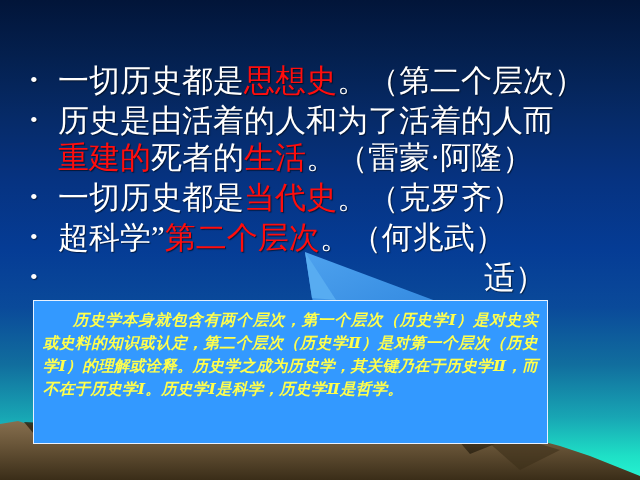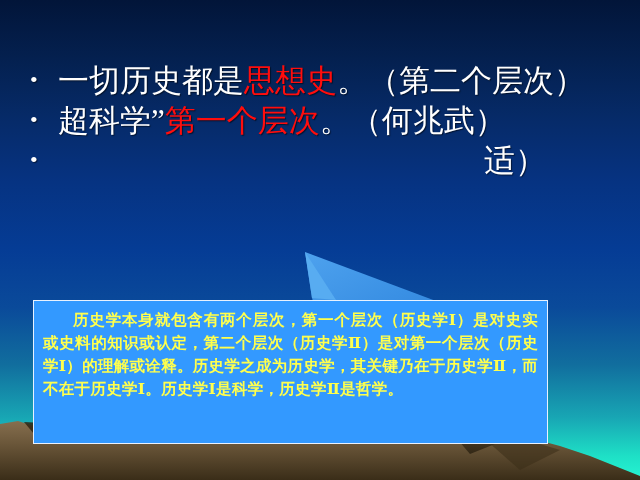--- a/index.html
+++ b/index.html
@@ -92,20 +92,21 @@
   .callout p {
     margin: 0;
     color: #ffff4d;
     font-size: 15.5px;
     line-height: 23px;
     font-family: "Liberation Serif", "DejaVu Serif", serif;
     font-weight: bold;
     text-indent: 30px;
     letter-spacing: 0.3px;
     text-align: justify;
+    font-style: italic;
   }
 </style>
 </head>
 <body>
 
 <div id="slide">
 
   <svg class="terrain" viewBox="0 0 640 70" preserveAspectRatio="none">
     <defs>
       <linearGradient id="rockGrad" x1="0" y1="0" x2="0" y2="1">
@@ -130,24 +131,31 @@
     <path d="M440,9 L470,44 L520,24 L480,14 Z" fill="url(#rockGrad2)" opacity="0.9"></path>
     <path d="M470,16 L520,60 L560,40 L500,22 Z" fill="#3a2d18" opacity="0.55"></path>
   </svg>
 
   <div class="bullets">
 
     <div class="bullet">
       <span class="cont"><span>一切历史都是</span><span class="red">思想史</span><span>。（第二个层次）</span></span>
     </div>
 
-
+    <div class="bullet">
+      <span class="cont"><span>历史是由活着的人和为了活着的人而</span></span>
+      <span class="cont"><span class="red">重建的</span><span>死者的</span><span class="red">生活</span><span>。（雷蒙·阿隆）</span></span>
+    </div>
 
     <div class="bullet">
-      <span class="cont"><span>超科学”</span><span class="red">第一个层次</span><span>。（何兆武）</span></span>
+      <span class="cont"><span>一切历史都是</span><span class="red">当代史</span><span>。（克罗齐）</span></span>
+    </div>
+
+    <div class="bullet">
+      <span class="cont"><span>超科学”</span><span class="red">第二个层次</span><span>。（何兆武）</span></span>
     </div>
 
     <div class="bullet" style="padding-left:452px; margin-top:2px;">
       <span class="cont"><span>适）</span></span>
     </div>
 
   </div>
 
   <svg class="arrow" viewBox="0 0 180 90" preserveAspectRatio="none">
     <defs>

